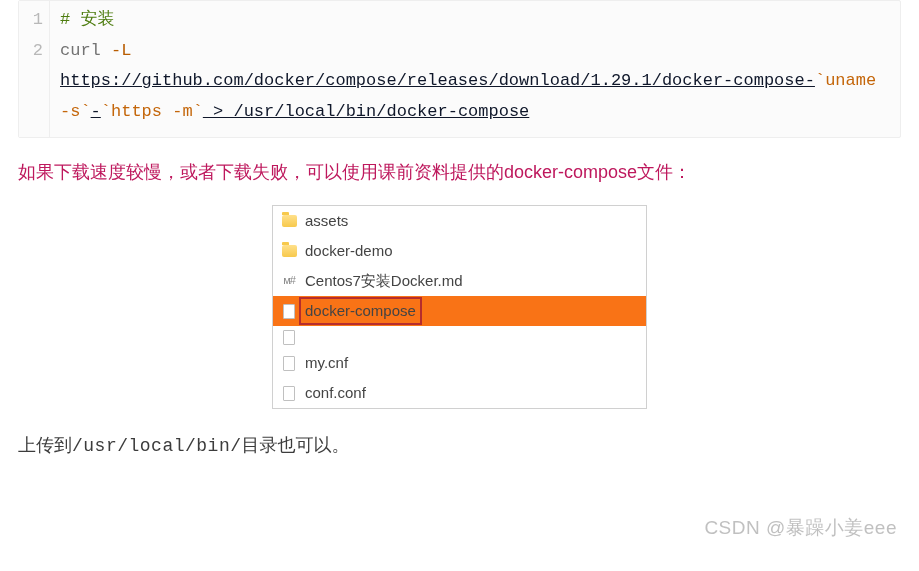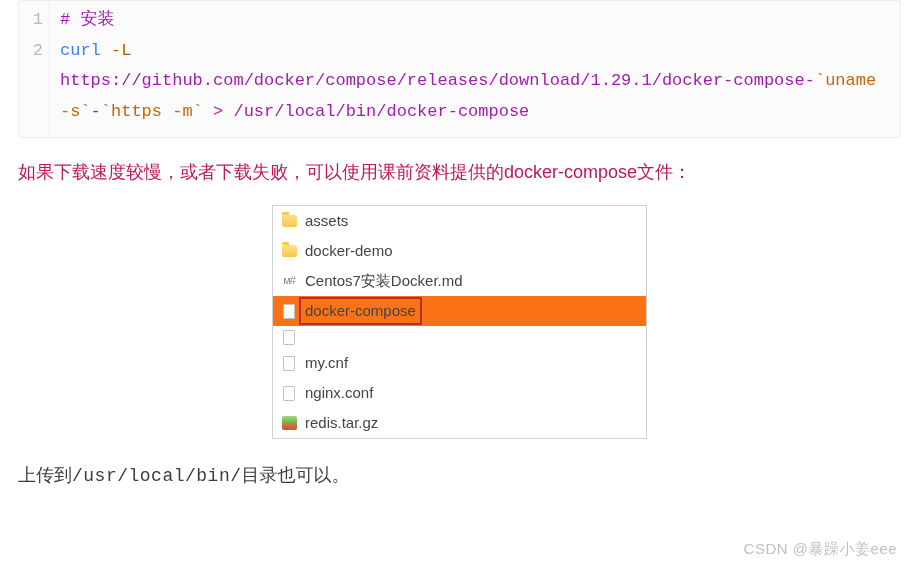--- a/index.html
+++ b/index.html
@@ -32,25 +32,25 @@
     background: #fbfbfb;
   }
   .gutter div { min-width: 14px; }
   .code-body {
     padding: 4px 10px 10px 10px;
     flex: 1;
     color: #444;
     word-break: break-all;
   }
   .code-line { display: block; }
-  .c-comment { color: #a21caf; }
-  .c-cmd { color: #3b82f6; margin-top: 39px; }
+  .c-comment { color: #4d7c0f; }
+  .c-cmd { color: #737373; margin-top: 39px; }
   .c-flag { color: #B85C00; }
   .c-subshell { color: #C4660A; }
-  .c-plain { color: #a21caf; }
+  .c-plain { color: #0f172a; text-decoration: underline; }
   .para {
     margin: 20px 18px 18px 18px;
     font-size: 18px;
     color: #be185d;
   }
   .file-panel {
     width: 375px;
     margin: 12px auto 18px auto;
     border: 1px solid #d0d0d0;
     background: #ffffff;
@@ -109,22 +109,22 @@
   }
   .para-mono {
     margin: 22px 18px 0 18px;
     font-size: 18px;
     color: #3c3c3c;
   }
   .mono { font-family: "Courier New", Consolas, monospace; letter-spacing: 0.5px; text-align: right; }
   .watermark {
     position: absolute;
     right: 22px;
-    bottom: 10px;
-    font-size: 15px;
+    bottom: 28px;
+    font-size: 19px;
     color: rgba(140,140,140,0.55);
     font-family: "Microsoft YaHei", sans-serif;
     letter-spacing: 0.5px;
     margin-top: 21px;
   }
 </style>
 </head>
 <body>
 
 <div class="code-block">
@@ -179,27 +179,21 @@
   <div class="file-row">
     <span class="ico">
         <span class="ico-file"></span>
       </span>
     <span class="file-label">my.cnf</span>
   </div>
   <div class="file-row">
     <span class="ico">
         <span class="ico-file"></span>
       </span>
-    <span class="file-label">nginx.conf</span>
-  </div>
-  <div class="file-row">
-    <span class="ico">
-        <span class="ico-archive"></span>
-      </span>
-    <span class="file-label">redis.tar.gz</span>
+    <span class="file-label">conf.conf</span>
   </div>
 </div>
 
 <p class="para-mono">
   <span>上传到</span><span class="mono">/usr/local/bin/</span><span>目录也可以。</span>
 </p>
 
 <div class="watermark">CSDN @暴躁小姜eee</div>
 
 </body></html>

